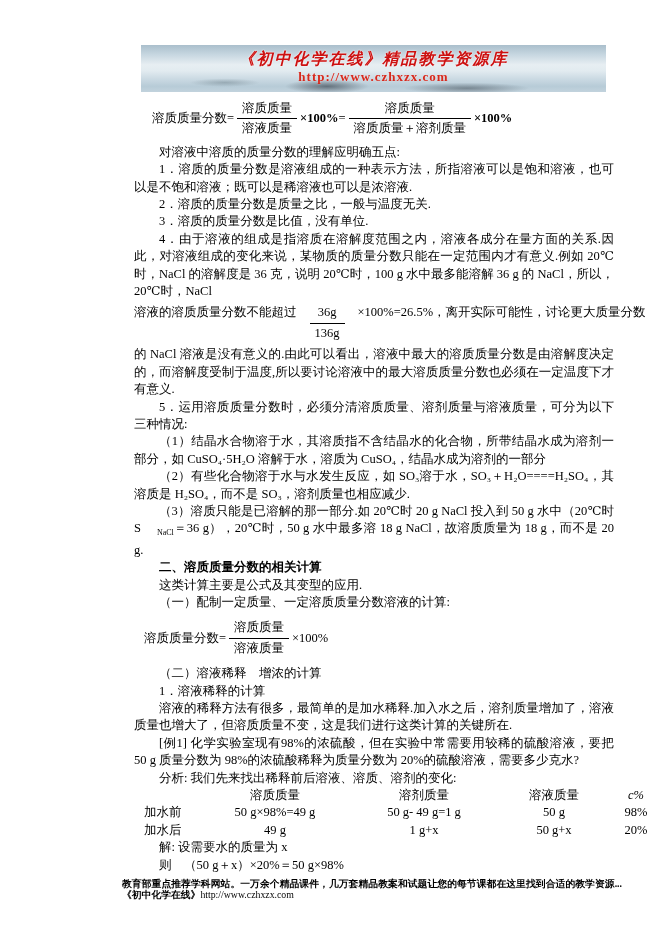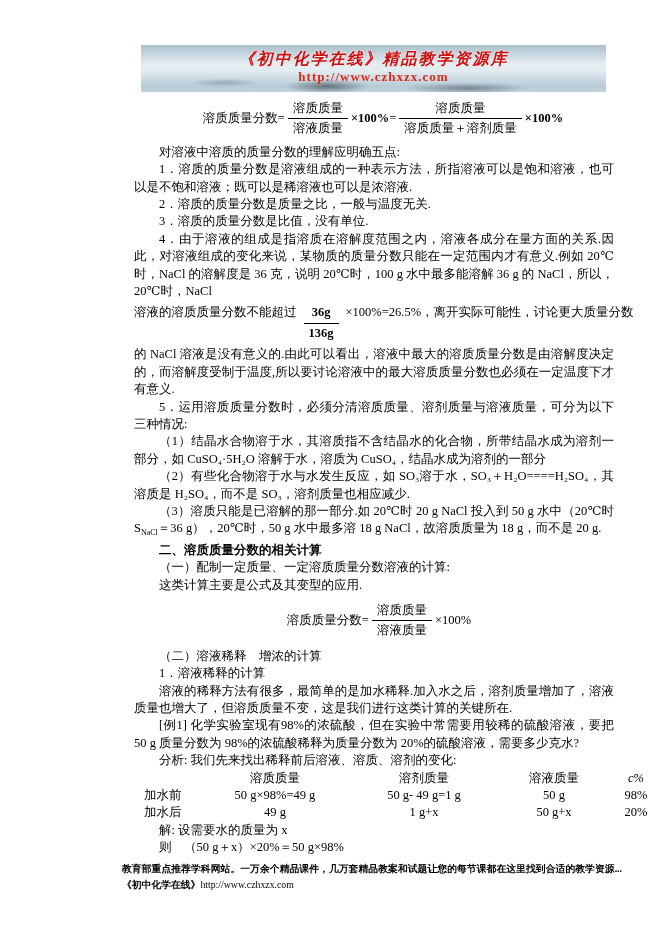--- a/index.html
+++ b/index.html
@@ -36,44 +36,44 @@
   }
   .banner-url{
     position:absolute;top:24px;left:0;right:0;
     text-align:center;
     font-weight:bold;font-size:13px;line-height:15px;letter-spacing:1px;
     color:#d42a1e;
     text-shadow:0 0 1px #ffd9d9;
     white-space:nowrap;
   }
   
-  .formula{display:flex;align-items:center;white-space:nowrap;justify-content:center;}
+  .formula{display:flex;align-items:center;white-space:nowrap;}
   .formula-main{margin:8px 0 6px 18px;}
   .formula-sub{margin:8px 0 8px 10px;}
   .frac{display:inline-flex;flex-direction:column;text-align:center;margin:0 3px;}
   .frac .num{display:block;padding:0 5px 1px 5px;border-bottom:1.4px solid #000;}
   .frac .den{display:block;padding:1px 5px 0 5px;}
   .bold{font-weight:bold;}
   
   p{margin:0;text-align:justify;}
   .indent{text-indent:2em;}
   .fracline{display:flex;align-items:flex-start;margin:4px 0;white-space:nowrap;}
-  .fracline .frac{font-weight:bold;margin:0 7px;}
+  .fracline .frac{font-weight:normal;margin:0 13px;}
   .heading{font-weight:bold;}
-  sub.small{font-size:8px;vertical-align:-3px;}
+  sub.small{font-size:8px;vertical-align:-3px;margin-left:16px;}
   
   .ex-table{width:480px;}
   .tr{display:grid;grid-template-columns:66px 150px 148px 112px 52px;}
   .tr span{display:block;text-align:center;white-space:nowrap;}
   .tr .c0{text-align:left;padding-left:10px;}
   .italic{font-style:italic;font-family:"Liberation Serif","DejaVu Serif",serif;}
   
   .footer{
     margin-top:4px;margin-left:-12px;width:500px;
-    font-weight:bold;font-size:9.8px;line-height:16px;text-align:justify;
+    font-weight:bold;font-size:9.8px;line-height:11px;text-align:justify;
   }
   .footer .url{font-weight:normal;}
 </style>
 </head>
 <body>
 
 <div class="page">
   <div class="content">
 
     <div class="banner">
@@ -111,22 +111,22 @@
       <span>×100%=26.5%，离开实际可能性，讨论更大质量分数</span>
     </div>
 
     <p>的 NaCl 溶液是没有意义的.由此可以看出，溶液中最大的溶质质量分数是由溶解度决定的，而溶解度受制于温度,所以要讨论溶液中的最大溶质质量分数也必须在一定温度下才有意义.</p>
     <p class="indent">5．运用溶质质量分数时，必须分清溶质质量、溶剂质量与溶液质量，可分为以下三种情况:</p>
     <p class="indent">（1）结晶水合物溶于水，其溶质指不含结晶水的化合物，所带结晶水成为溶剂一部分，如 CuSO₄·5H₂O 溶解于水，溶质为 CuSO₄，结晶水成为溶剂的一部分</p>
     <p class="indent">（2）有些化合物溶于水与水发生反应，如 SO₃溶于水，SO₃＋H₂O====H₂SO₄，其溶质是 H₂SO₄，而不是 SO₃，溶剂质量也相应减少.</p>
     <p class="indent"><span>（3）溶质只能是已溶解的那一部分.如 20℃时 20 g NaCl 投入到 50 g 水中（20℃时 S</span><sub class="small">NaCl</sub><span>＝36 g），20℃时，50 g 水中最多溶 18 g NaCl，故溶质质量为 18 g，而不是 20 g.</span></p>
 
     <p class="indent heading">二、溶质质量分数的相关计算</p>
+    <p class="indent">这类计算主要是公式及其变型的应用.</p>
     <p class="indent">（一）配制一定质量、一定溶质质量分数溶液的计算:</p>
-    <p class="indent">这类计算主要是公式及其变型的应用.</p>
 
     <div class="formula formula-sub">
       <span>溶质质量分数=</span>
       <span class="frac">
           <span class="num">溶质质量</span>
           <span class="den">溶液质量</span>
         </span>
       <span>×100%</span>
     </div>
 

